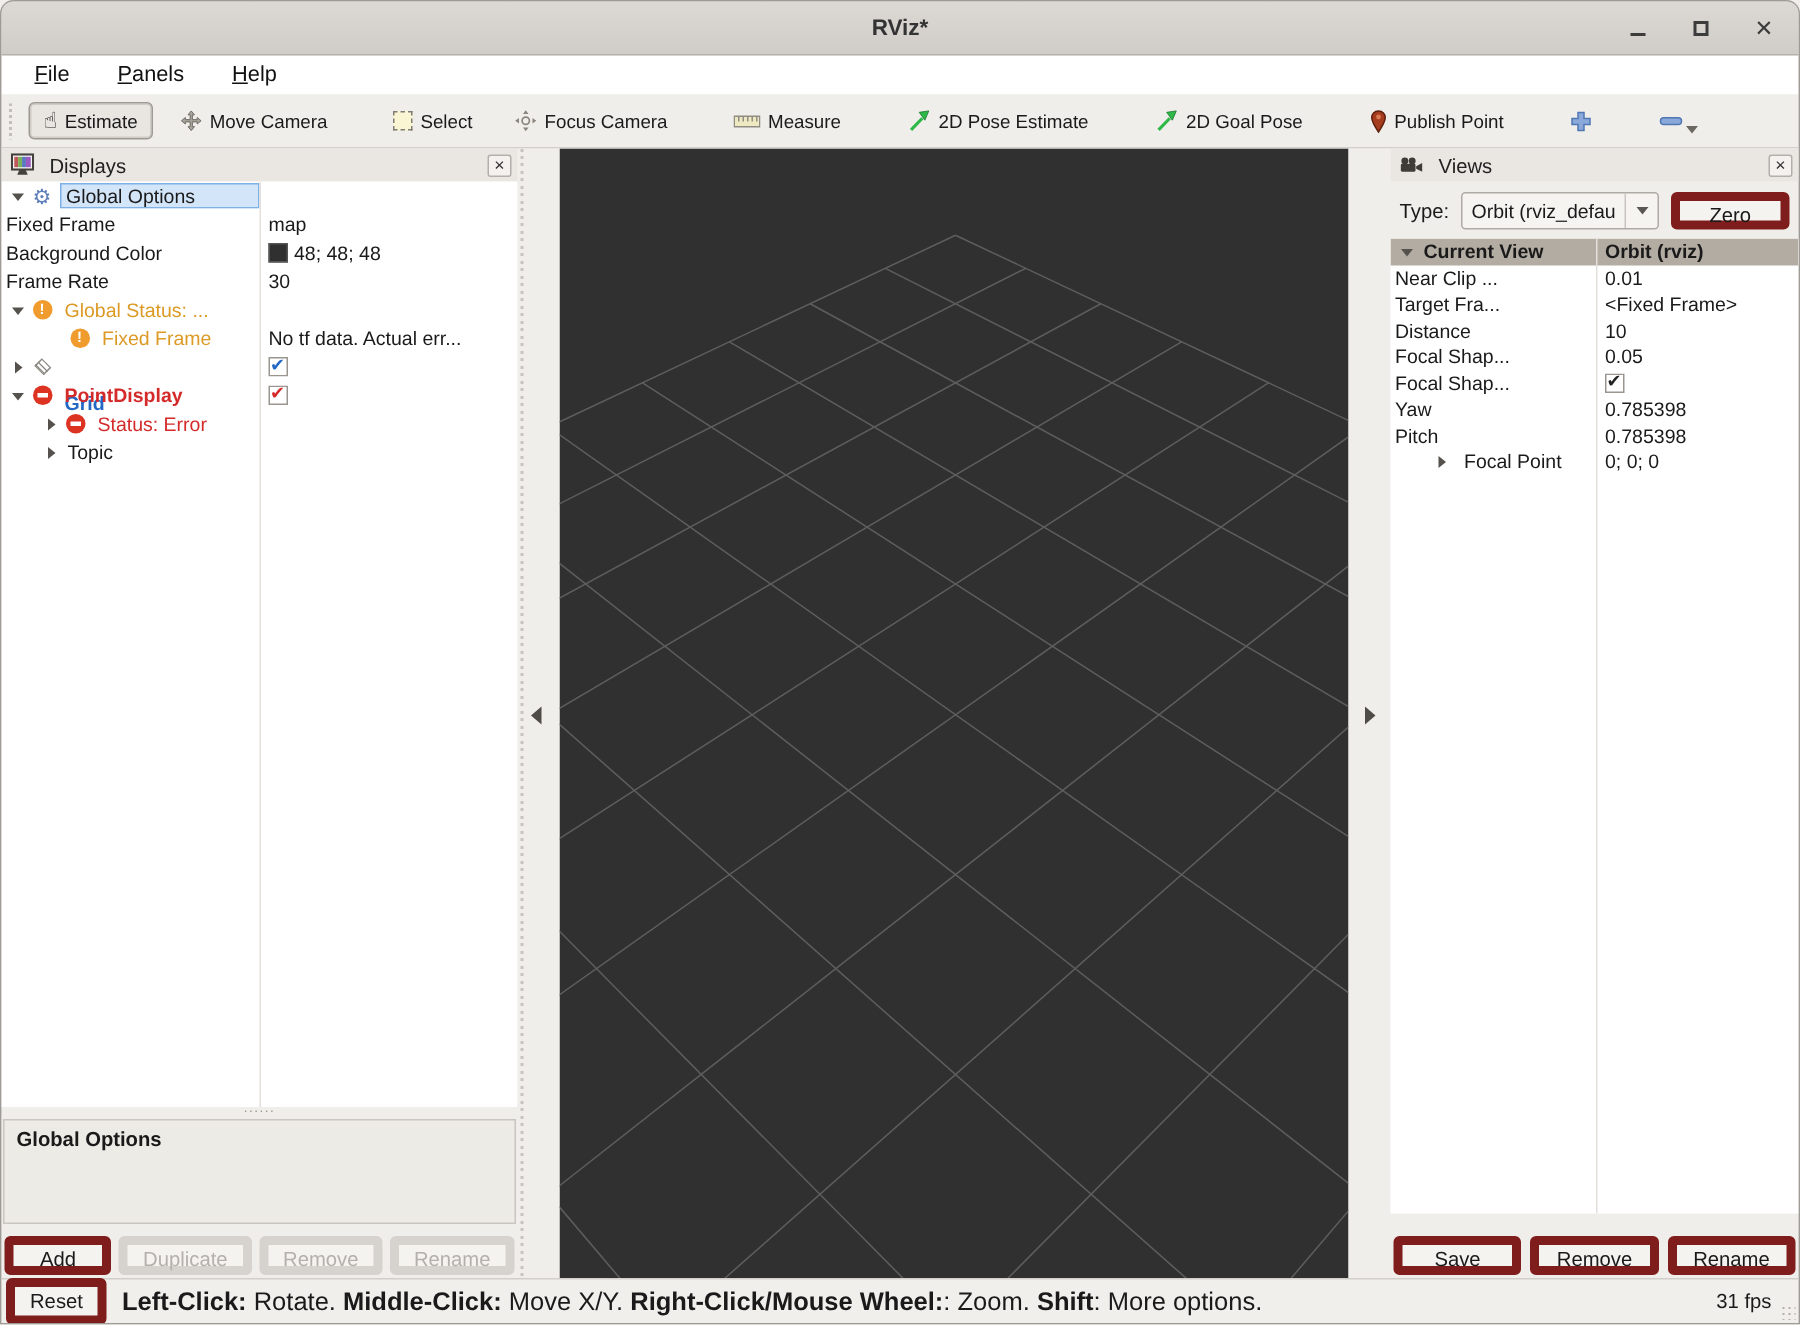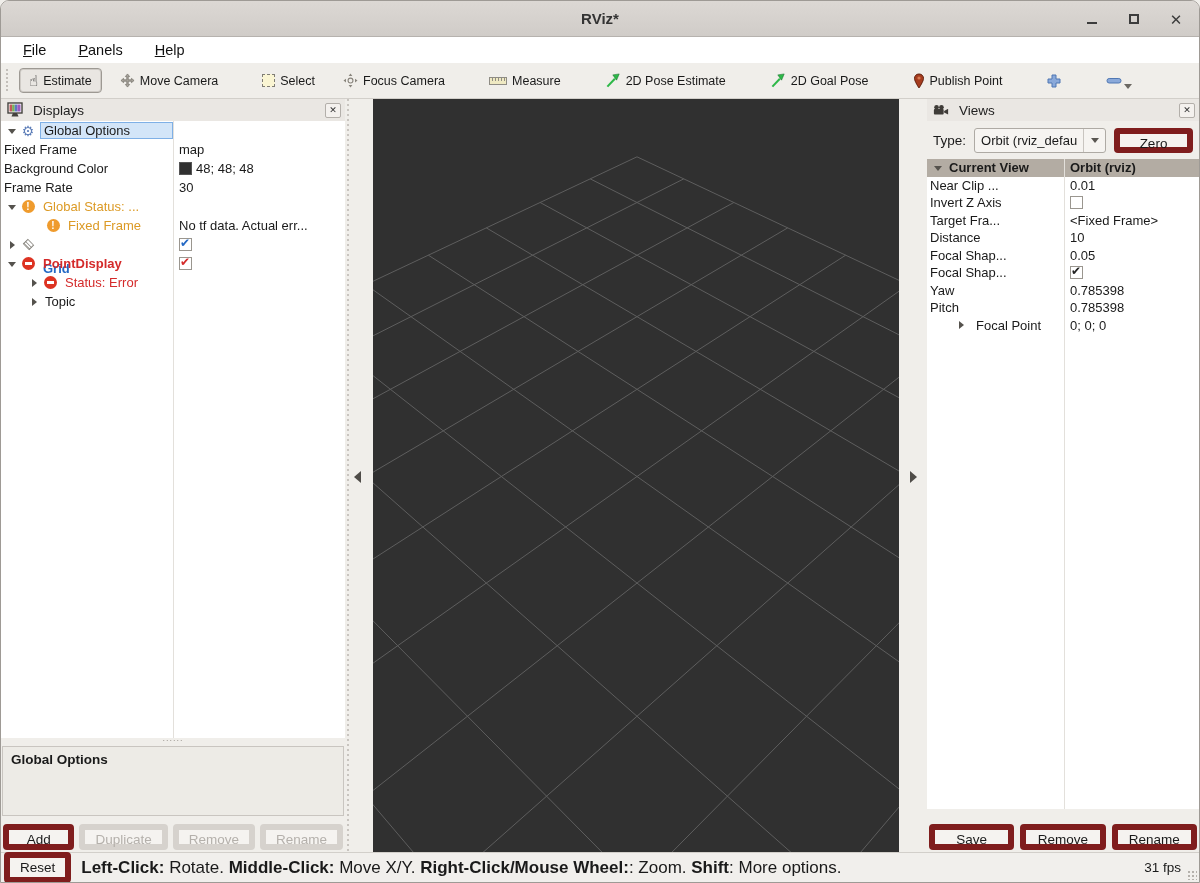--- a/index.html
+++ b/index.html
@@ -427,28 +427,20 @@
         <div class="trow">
           <div class="tname">
               <span class="lbl pl46">Near Clip ...</span>
             </div>
           <div class="tval">
               <span>0.01</span>
             </div>
         </div>
         <div class="trow">
           <div class="tname">
-              <span class="lbl pl46">Invert Z Axis</span>
-            </div>
-          <div class="tval">
-              <span class="cb"></span>
-            </div>
-        </div>
-        <div class="trow">
-          <div class="tname">
               <span class="lbl pl46">Target Fra...</span>
             </div>
           <div class="tval">
               <span>&lt;Fixed Frame&gt;</span>
             </div>
         </div>
         <div class="trow">
           <div class="tname">
               <span class="lbl pl46">Distance</span>
             </div>

